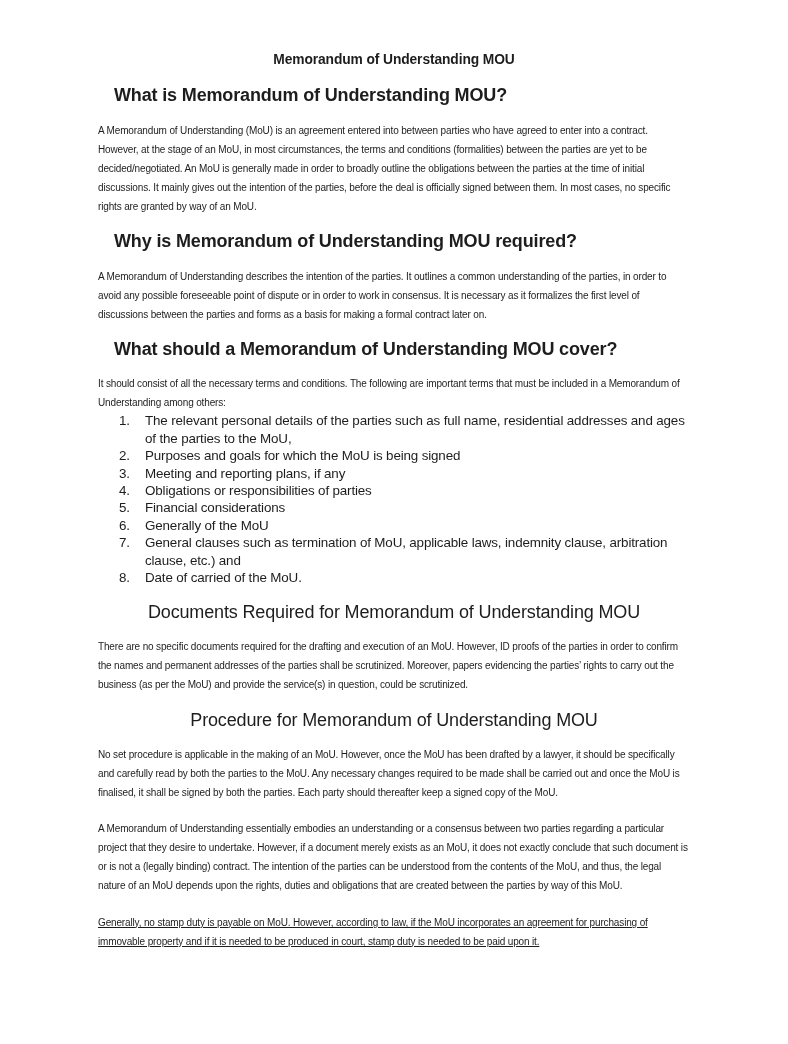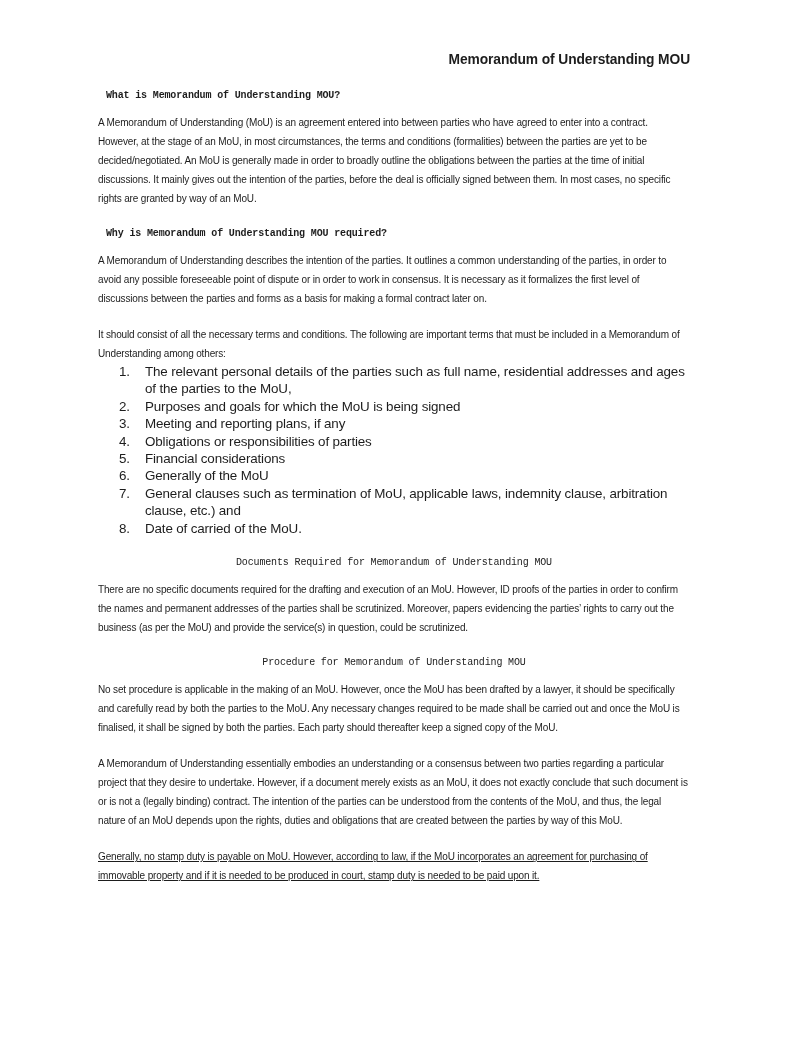--- a/index.html
+++ b/index.html
@@ -17,35 +17,34 @@
   .page {
     box-sizing: border-box;
     width: 788px;
     height: 1044px;
     padding: 51px 98px 0 98px;
     background: #ffffff;
   }
   .doc-title {
     font-size: 13.8px;
     font-weight: 700;
-    text-align: right;
+    text-align: center;
     line-height: 17.4px;
     margin: 0 0 19px 0;
     letter-spacing: -0.1px;
   }
   .section + .section {
     margin-top: 17.4px;
   }
   .heading {
-    font-size: 10px;
+    font-size: 18px;
     font-weight: 700;
     line-height: 17.4px;
     letter-spacing: -0.15px;
-    margin: 8px;
-    font-family: Liberation Mono, monospace;
+    margin: 16px;
   }
   .heading.plain {
     font-weight: 400;
     text-align: center;
   }
   .para {
     font-size: 10px;
     line-height: 19px;
     letter-spacing: -0.15px;
     margin: 0;
@@ -87,20 +86,21 @@
   </div>
 
   <div class="section">
     <div class="heading">Why is Memorandum of Understanding MOU required?</div>
     <div>
           <p class="para">A Memorandum of Understanding describes the intention of the parties. It outlines a common understanding of the parties, in order to avoid any possible foreseeable point of dispute or in order to work in consensus. It is necessary as it formalizes the first level of discussions between the parties and forms as a basis for making a formal contract later on.</p>
         </div>
   </div>
 
   <div class="section">
+    <div class="heading">What should a Memorandum of Understanding MOU cover?</div>
     <div>
           <p class="para">It should consist of all the necessary terms and conditions. The following are important terms that must be included in a Memorandum of Understanding among others:</p>
           <div class="numbered-list">
             <div class="list-item">
               <span class="list-num">1.</span>
               <span class="list-text">The relevant personal details of the parties such as full name, residential addresses and ages of the parties to the MoU,</span>
             </div>
             <div class="list-item">
               <span class="list-num">2.</span>
               <span class="list-text">Purposes and goals for which the MoU is being signed</span>

